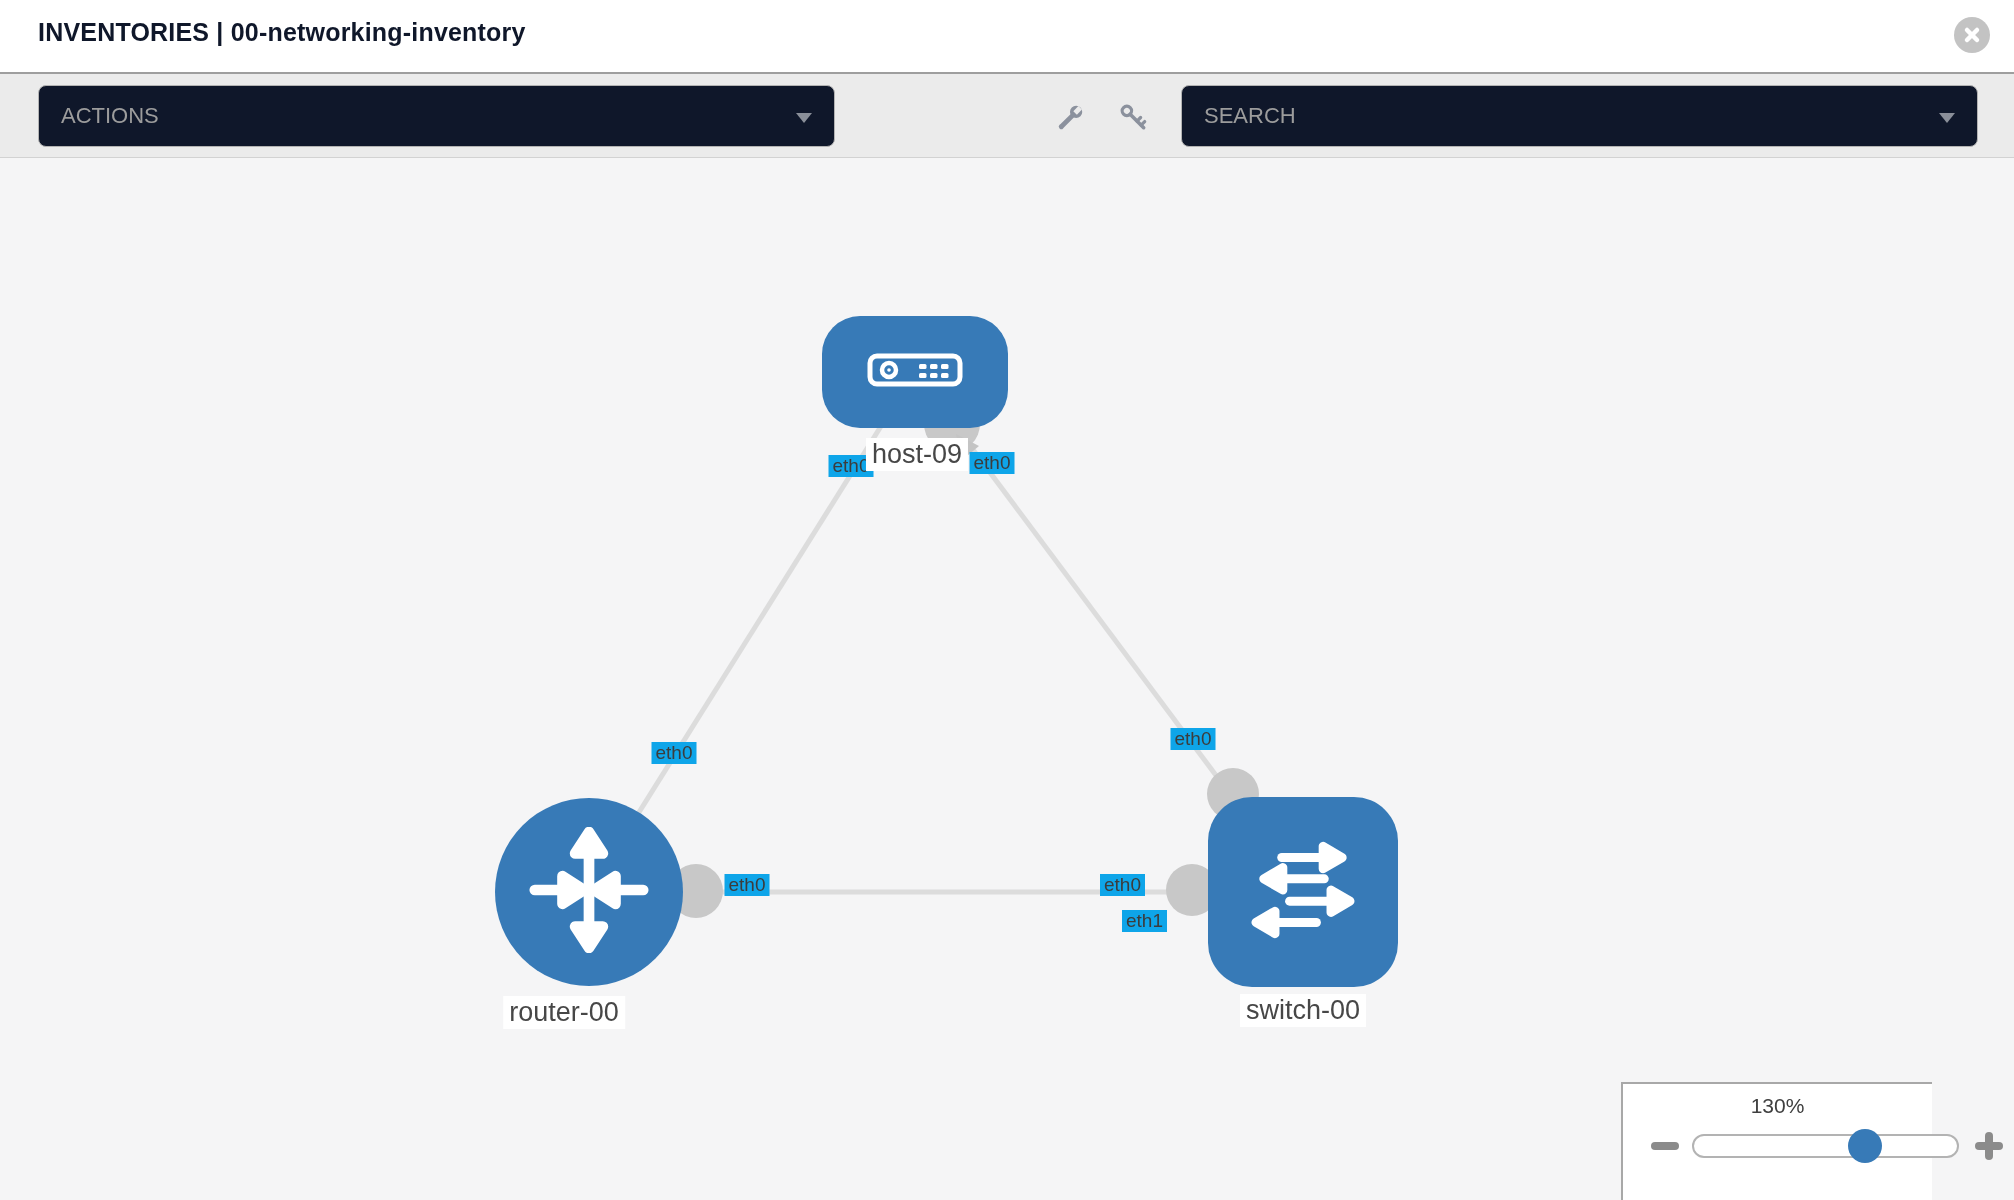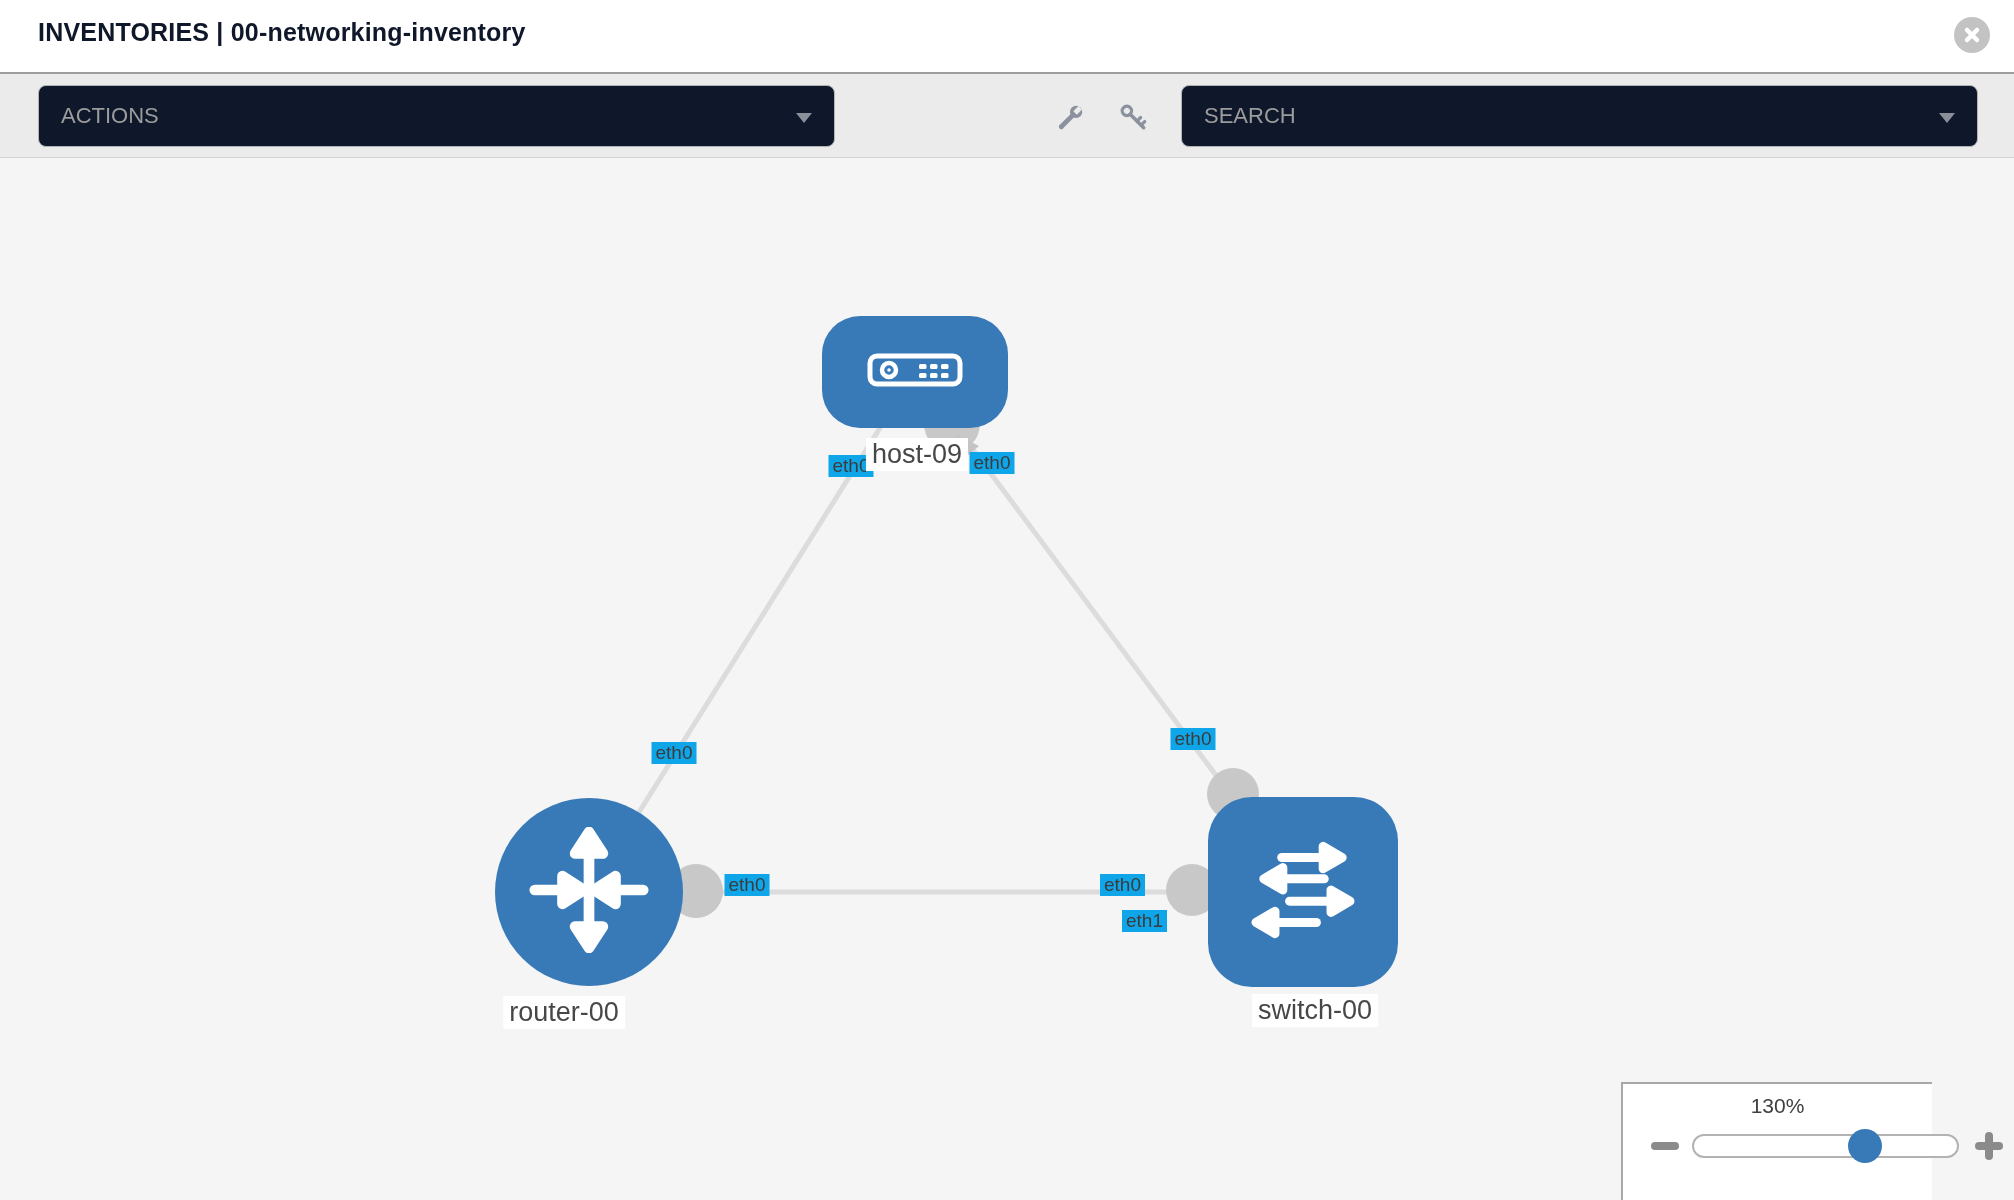--- a/index.html
+++ b/index.html
@@ -236,21 +236,21 @@
           <polygon points="92,60 75,50 75,70"></polygon>
           <line x1="62" y1="79" x2="23" y2="79"></line>
           <polygon points="8,79 25,69 25,89"></polygon>
         </g>
       </svg>
     </span>
   </div>
 
   <div class="node-label" style="left:917px; top:280px;">host-09</div>
   <div class="node-label" style="left:564px; top:838px;">router-00</div>
-  <div class="node-label" style="left:1303px; top:836px;margin-left:12px;">switch-00</div>
+  <div class="node-label" style="left:1303px; top:836px;">switch-00</div>
 
   <div class="eth-label" style="left:851px;  top:297px;">eth0</div>
   <div class="eth-label" style="left:992px;  top:294px;">eth0</div>
   <div class="eth-label" style="left:674px;  top:584px;">eth0</div>
   <div class="eth-label" style="left:1193px; top:570px;">eth0</div>
   <div class="eth-label" style="left:747px;  top:716px;">eth0</div>
   <div class="eth-label anchored-left" style="left:1100px; top:716px; z-index:4;">eth0</div>
   <div class="eth-label anchored-left" style="left:1122px; top:752px; z-index:5;">eth1</div>
 </div>
 

